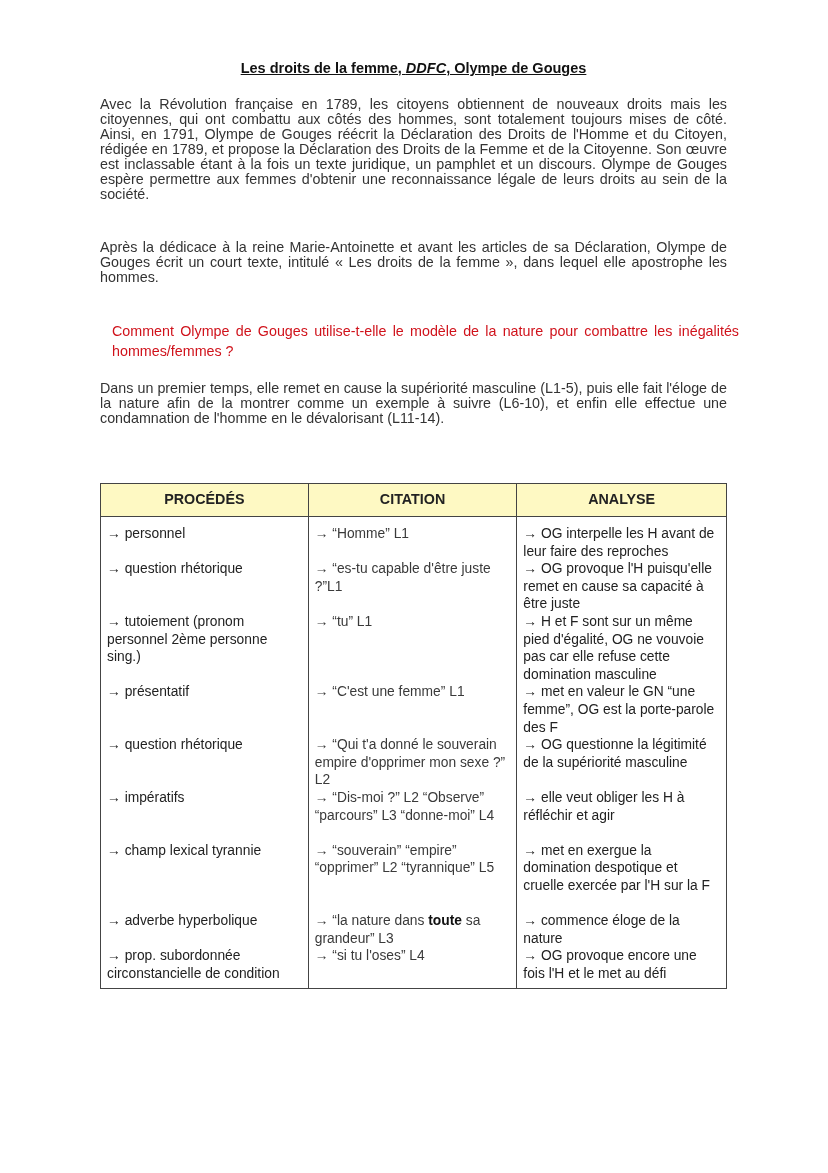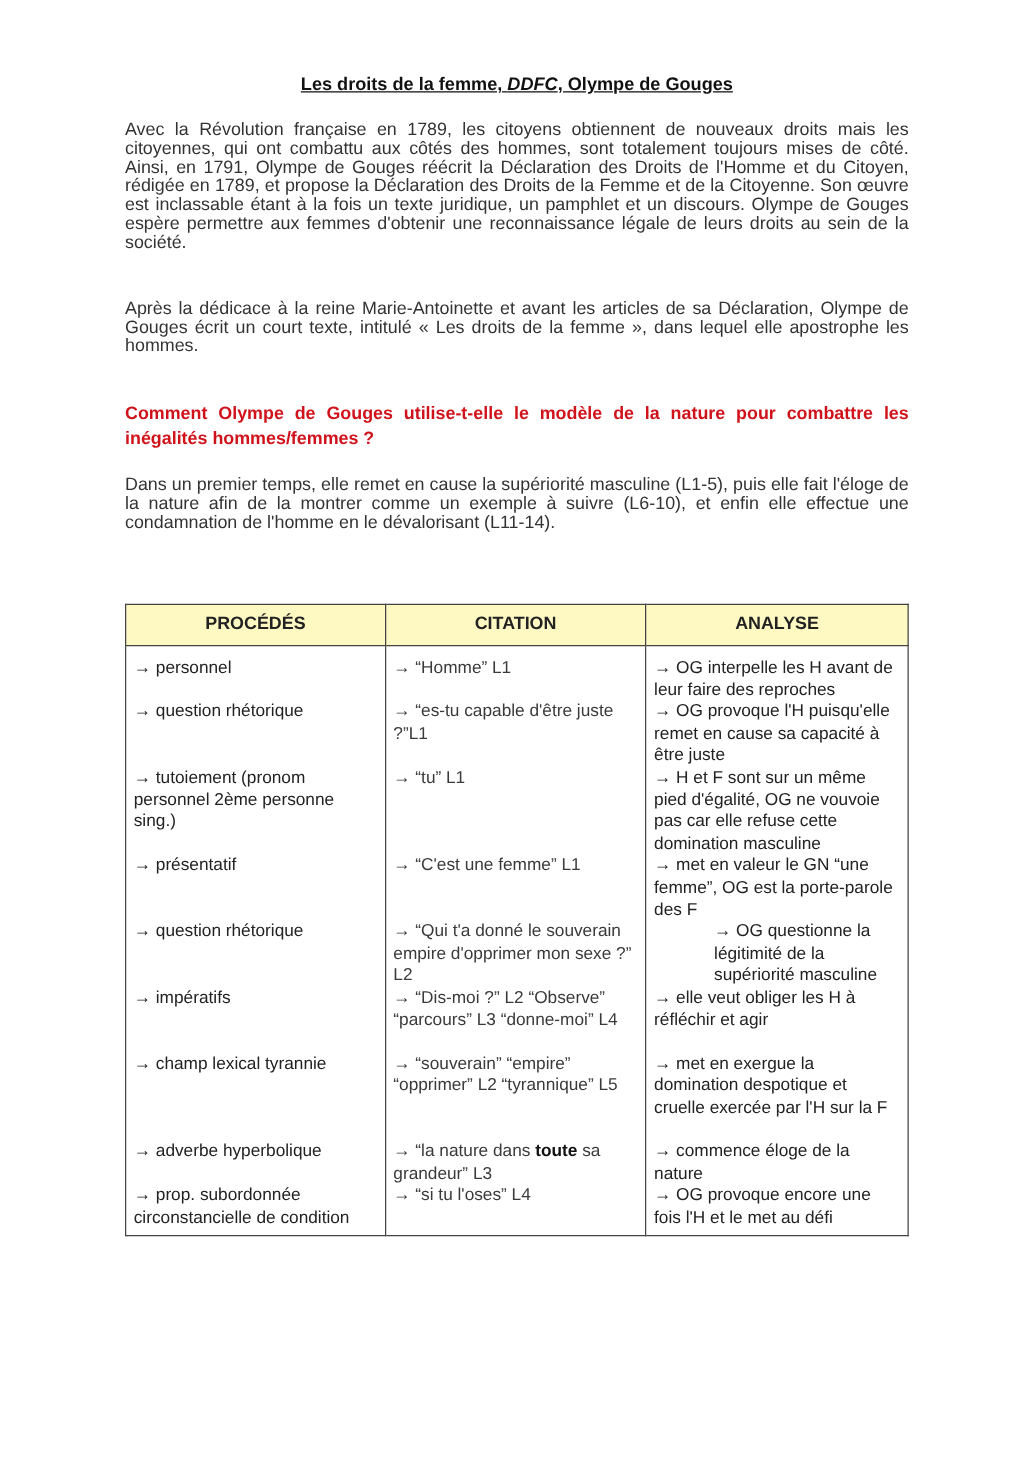--- a/index.html
+++ b/index.html
@@ -6,22 +6,22 @@
   body { width: 828px; height: 1173px; position: relative; overflow: hidden;
          font-family: "Liberation Sans", sans-serif; color: #222; }
   .page { position: absolute; left: 100px; top: 0; width: 627px; }
   .title { position: absolute; top: 60px; left: 0; width: 627px; text-align: center;
            font-size: 14.5px; font-weight: bold; text-decoration: underline; color: #111; }
   .title i { font-style: italic; }
   .para { position: absolute; left: 0; width: 627px; font-size: 14.3px; line-height: 15px;
           text-align: justify; color: #333; margin: 0; }
   .p1 { top: 97px; }
   .p2 { top: 240px; }
-  .question { position: absolute; left: 0; top: 321px; width: 627px; font-size: 14.3px;
-              line-height: 20.4px; font-weight: bold; color: #d0121b; text-align: justify; margin: 0; }
+  .question { position: absolute; left: 12px; top: 321px; width: 627px; font-size: 14.3px;
+              line-height: 20.4px; font-weight: normal; color: #d0121b; text-align: justify; margin: 0; }
   .p3 { top: 381px; }
   table { position: absolute; left: 100px; top: 483px; width: 627px; border-collapse: collapse;
           font-size: 13.8px; line-height: 17.6px; color: #222; }
   th, td { border: 1px solid #444; vertical-align: top; text-align: left; }
   th { background: #fef9c3; font-weight: bold; text-align: center; height: 32px;
        padding: 0; font-size: 14.3px; vertical-align: middle; }
   td { padding: 8px 6px 5px 6px; }
   col.c1 { width: 208px; } col.c2 { width: 209px; } col.c3 { width: 210px; }
   .item { display: block; }
   .cite { color: #3a3a3a; }
@@ -76,21 +76,21 @@
           <span class="item" style="min-height: 52.8px;">→ “Dis-moi ?” L2 “Observe” “parcours” L3 “donne-moi” L4</span>
           <span class="item" style="min-height: 70.4px;">→ “souverain” “empire” “opprimer” L2 “tyrannique” L5</span>
           <span class="item" style="min-height: 35.2px;"><span>→ “la nature dans </span><b class="hl">toute</b><span> sa grandeur” L3</span></span>
           <span class="item" style="min-height: 35.2px;">→ “si tu l'oses” L4</span>
         </td>
       <td id="s1-ana">
           <span class="item" style="min-height: 35.2px;">→ OG interpelle les H avant de leur faire des reproches</span>
           <span class="item" style="min-height: 52.8px;">→ OG provoque l'H puisqu'elle remet en cause sa capacité à être juste</span>
           <span class="item" style="min-height: 70.4px;">→ H et F sont sur un même pied d'égalité, OG ne vouvoie pas car elle refuse cette domination masculine</span>
           <span class="item" style="min-height: 52.8px;">→ met en valeur le GN “une femme”, OG est la porte-parole des F</span>
-          <span class="item" style="min-height: 52.8px; margin-left: 48px;">→ OG questionne la légitimité de la supériorité masculine</span>
+          <span class="item" style="min-height: 52.8px;">→ OG questionne la légitimité de la supériorité masculine</span>
           <span class="item" style="min-height: 52.8px;">→ elle veut obliger les H à réfléchir et agir</span>
           <span class="item" style="min-height: 70.4px;">→ met en exergue la domination despotique et cruelle exercée par l'H sur la F</span>
           <span class="item" style="min-height: 35.2px;">→ commence éloge de la nature</span>
           <span class="item" style="min-height: 35.2px;">→ OG provoque encore une fois l'H et le met au défi</span>
         </td>
     </tr>
   </tbody>
 </table>
 
 </body></html>

